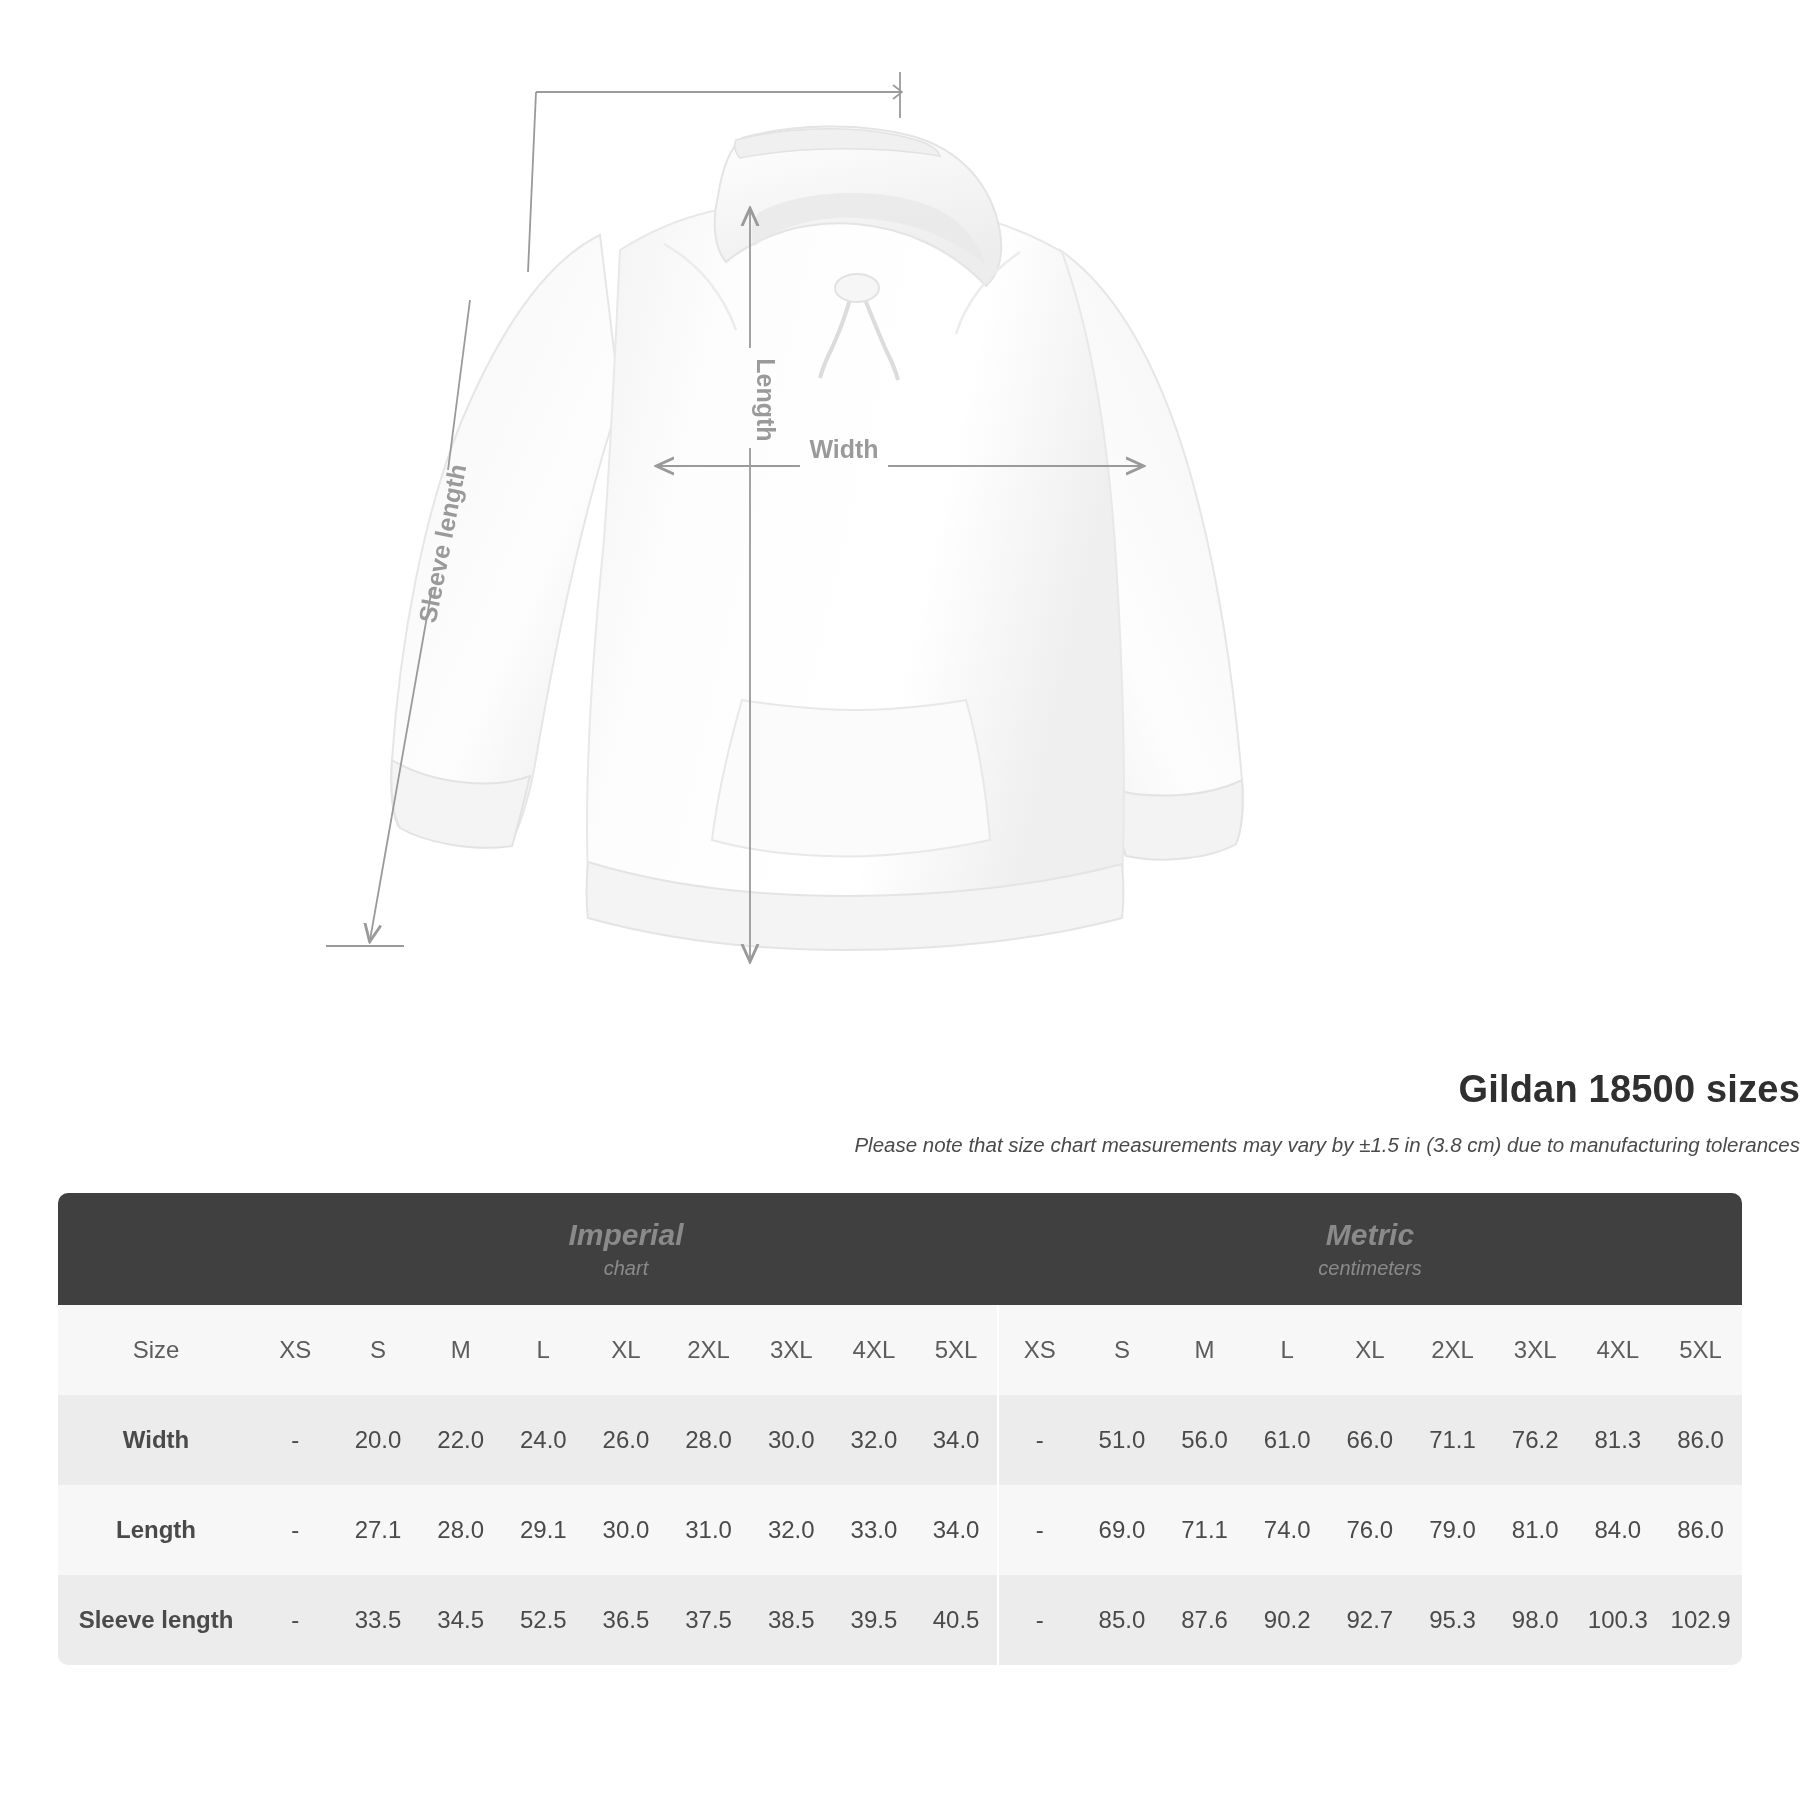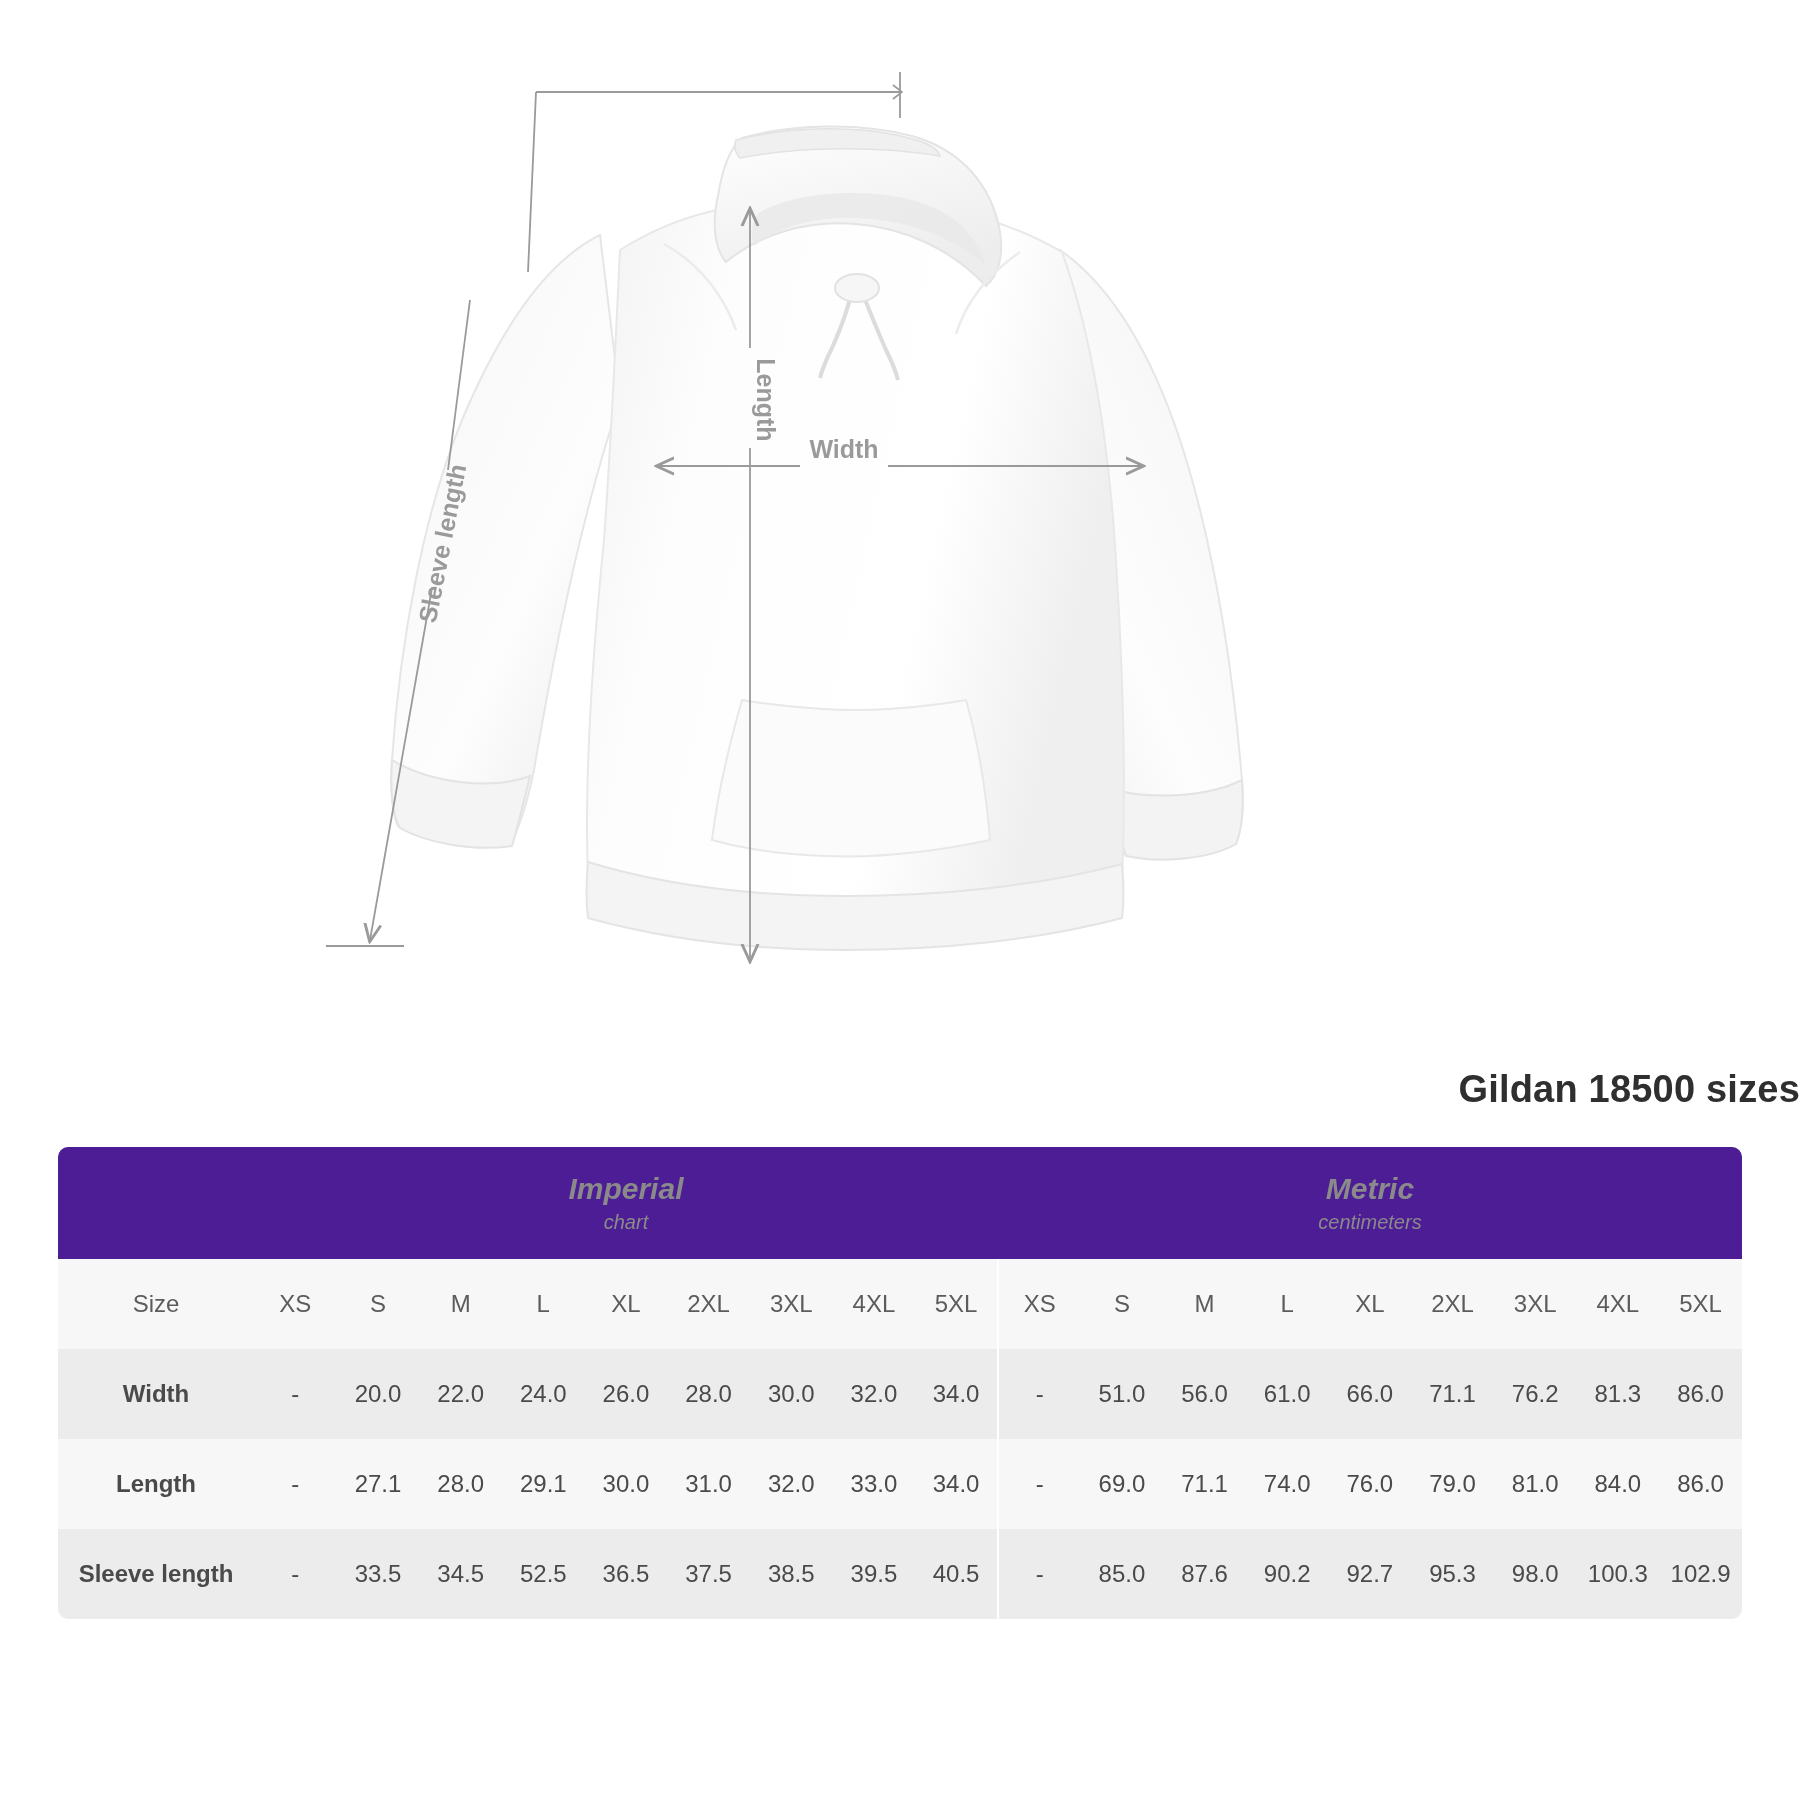--- a/index.html
+++ b/index.html
@@ -59,21 +59,21 @@
     width: 1684px;
     table-layout: fixed;
   }
   table.size-table td, table.size-table th {
     text-align: center;
     vertical-align: middle;
     font-weight: normal;
   }
   
   .unit-row td {
-    background: #4c1d95;
+    background: #404040;
     height: 112px;
     padding: 0;
   }
   .unit-row td:first-child {
     border-top-left-radius: 10px;
   }
   .unit-row td:last-child {
     border-top-right-radius: 10px;
     margin-top: 12px;
   }
@@ -239,20 +239,21 @@
       <text x="757" y="400" transform="rotate(90 757 400)" text-anchor="middle" font-family="Liberation Sans, sans-serif" font-size="25" font-weight="bold" fill="#9a9a9a">Length</text>
 
       <text x="844" y="458" text-anchor="middle" font-family="Liberation Sans, sans-serif" font-size="25" font-weight="bold" fill="#9a9a9a">Width</text>
 
       <text x="451" y="545" transform="rotate(-79 451 545)" text-anchor="middle" font-family="Liberation Sans, sans-serif" font-size="25" font-weight="bold" fill="#9a9a9a">Sleeve length</text>
     </svg>
   </div>
 
   <div class="title-block">
     <div class="chart-title">Gildan 18500 sizes</div>
+    <div class="chart-note">Please note that size chart measurements may vary by ±1.5 in (3.8 cm) due to manufacturing tolerances</div>
   </div>
 
   <div class="table-wrap">
     <table class="size-table">
       <colgroup>
         <col class="firstcol">
         <col span="18">
       </colgroup>
       <tbody>
 

